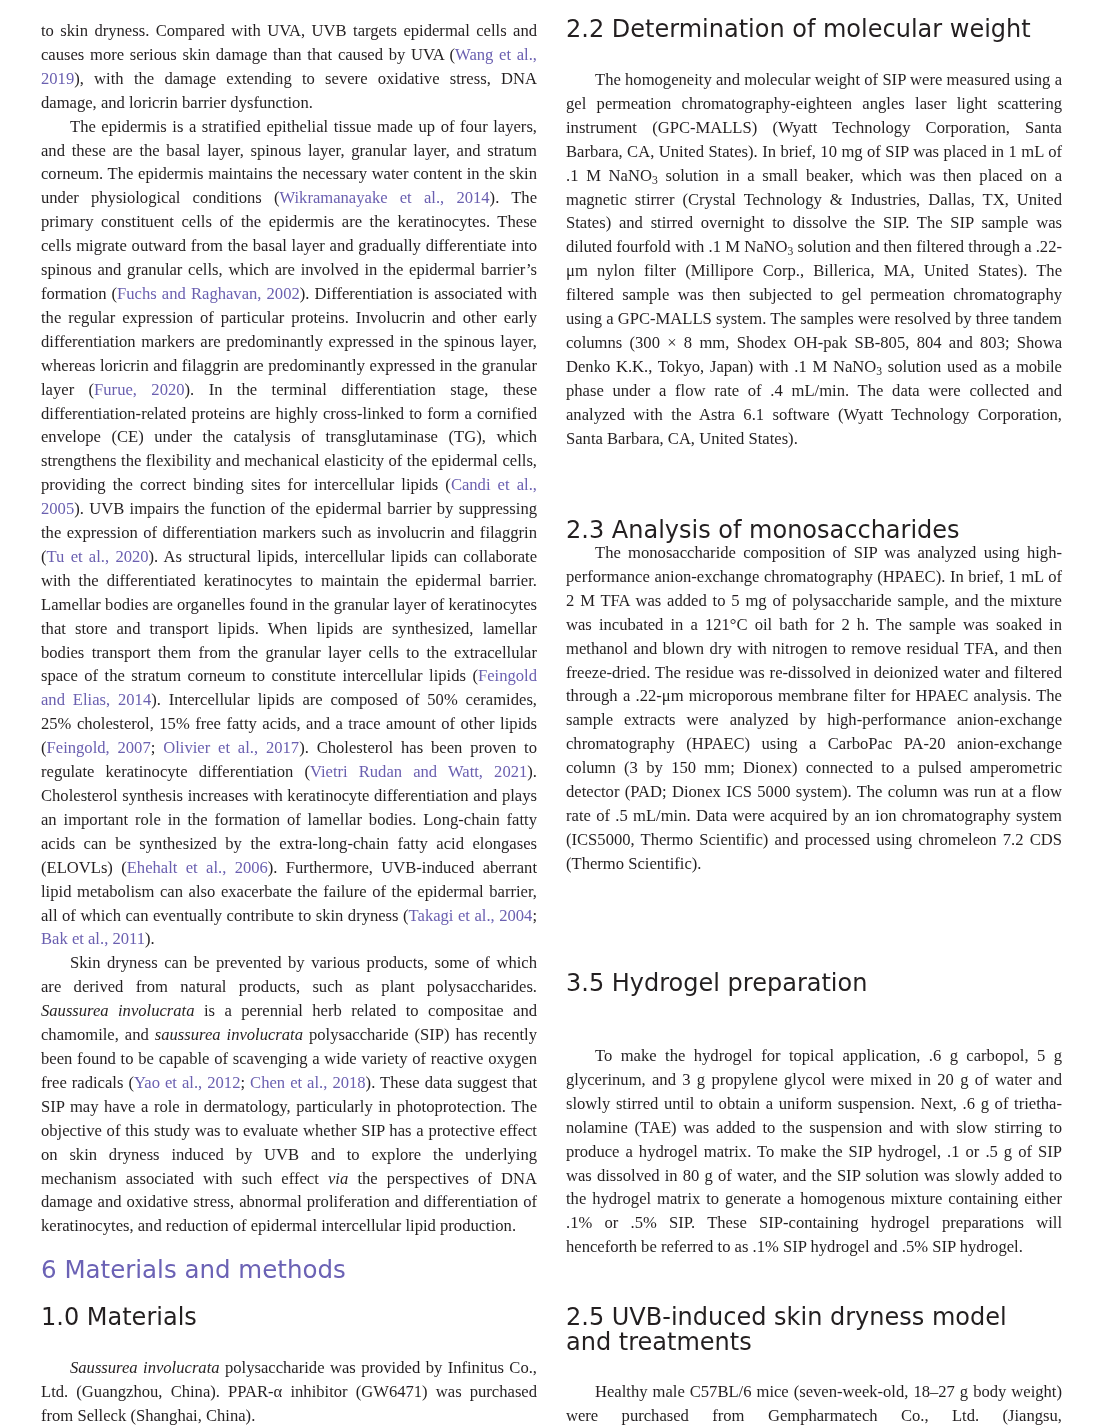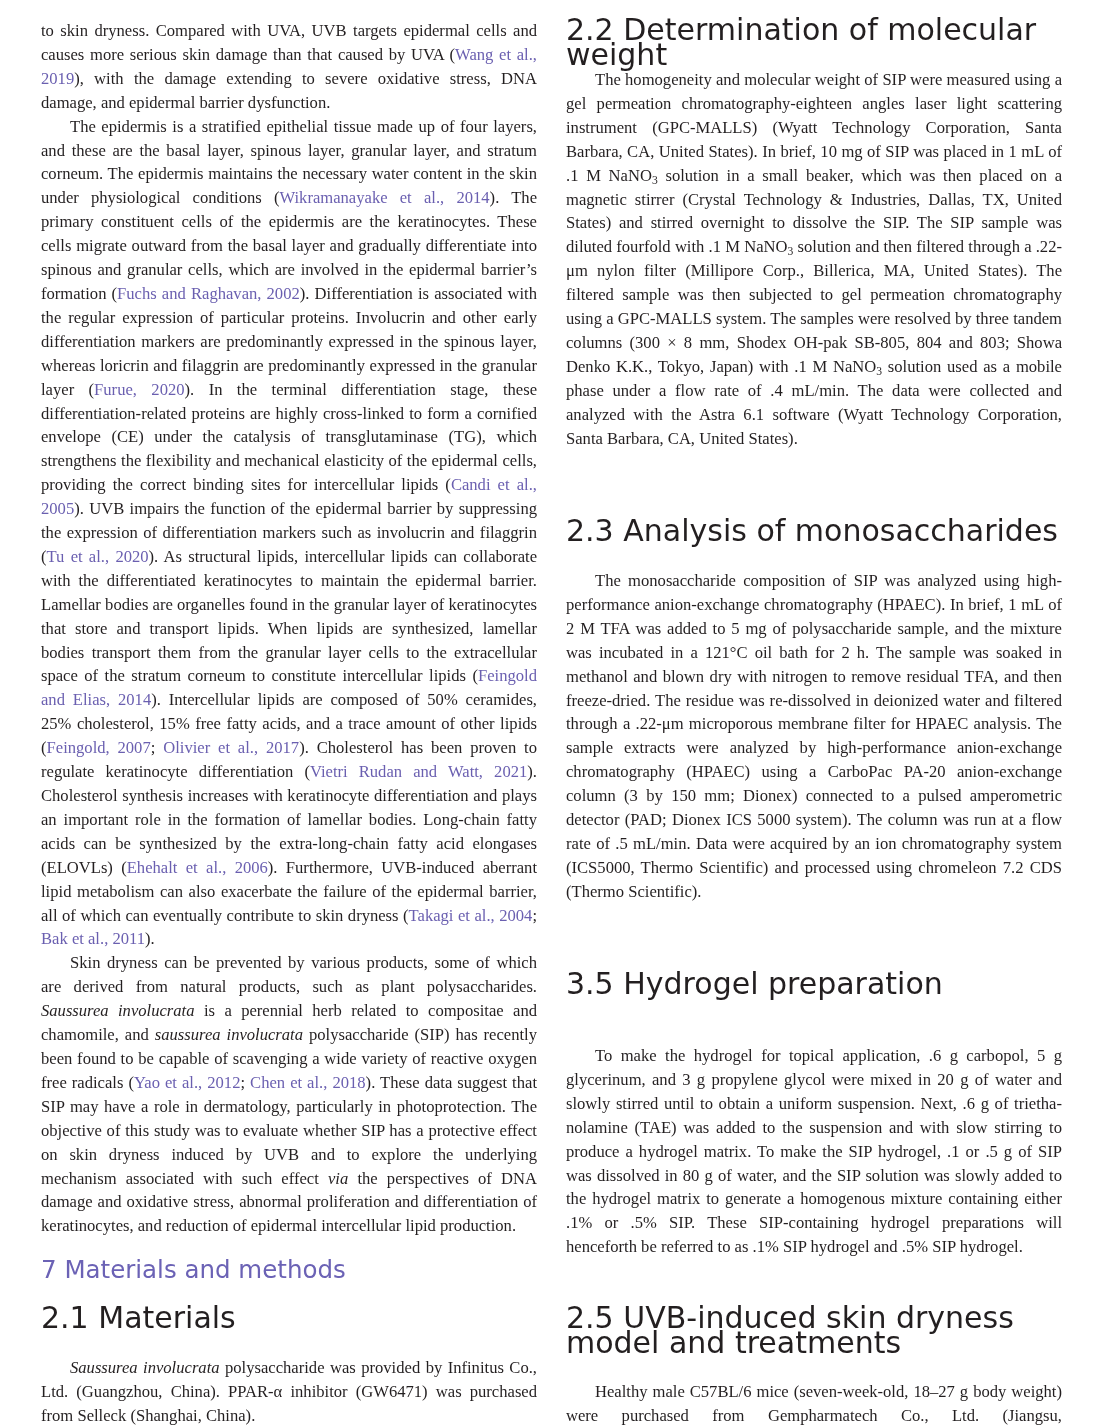--- a/index.html
+++ b/index.html
@@ -24,69 +24,69 @@
   .h1 {
     font-family: "DejaVu Sans", "Liberation Sans", sans-serif;
     font-size: 24.5px;
     color: #6b62b5;
     margin: 0;
     font-weight: normal;
     line-height: 30px;
   }
   .h2 {
     font-family: "DejaVu Sans", "Liberation Sans", sans-serif;
-    font-size: 30px;
+    font-size: 24px;
     color: #231f20;
     margin: 0;
     font-weight: normal;
     line-height: 25px;
   }
   .block { position: absolute; left: 0; width: 496px; }
 </style>
 </head>
 <body>
 
 <div class="page">
 
   <div class="col left">
 
     <div class="block" style="top:19px;">
-      <p class="para"><span>to skin dryness. Compared with UVA, UVB targets epidermal cells and causes more serious skin damage than that caused by UVA (</span><span class="cite">Wang et al., 2019</span><span>), with the damage extending to severe oxidative stress, DNA damage, and epidermal barrier dysfunction.</span></p>
+      <p class="para"><span>to skin dryness. Compared with UVA, UVB targets epidermal cells and causes more serious skin damage than that caused by UVA (</span><span class="cite">Wang et al., 2019</span><span>), with the damage extending to severe oxidative stress, DNA damage, and loricrin barrier dysfunction.</span></p>
 
       <p class="para indent"><span>The epidermis is a stratified epithelial tissue made up of four layers, and these are the basal layer, spinous layer, granular layer, and stratum corneum. The epidermis maintains the necessary water content in the skin under physiological conditions (</span><span class="cite">Wikramanayake et al., 2014</span><span>). The primary constituent cells of the epidermis are the keratinocytes. These cells migrate outward from the basal layer and gradually differentiate into spinous and granular cells, which are involved in the epidermal barrier’s formation (</span><span class="cite">Fuchs and Raghavan, 2002</span><span>). Differentiation is associated with the regular expression of particular proteins. Involucrin and other early differentiation markers are predominantly expressed in the spinous layer, whereas loricrin and filaggrin are predominantly expressed in the granular layer (</span><span class="cite">Furue, 2020</span><span>). In the terminal differentiation stage, these differentiation-related proteins are highly cross-linked to form a cornified envelope (CE) under the catalysis of transglutaminase (TG), which strengthens the flexibility and mechanical elasticity of the epidermal cells, providing the correct binding sites for intercellular lipids (</span><span class="cite">Candi et al., 2005</span><span>). UVB impairs the function of the epidermal barrier by suppressing the expression of differentiation markers such as involucrin and filaggrin (</span><span class="cite">Tu et al., 2020</span><span>). As structural lipids, intercellular lipids can collaborate with the differentiated keratinocytes to maintain the epidermal barrier. Lamellar bodies are organelles found in the granular layer of keratinocytes that store and transport lipids. When lipids are synthesized, lamellar bodies transport them from the granular layer cells to the extracellular space of the stratum corneum to constitute intercellular lipids (</span><span class="cite">Feingold and Elias, 2014</span><span>). Intercellular lipids are composed of 50% ceramides, 25% cholesterol, 15% free fatty acids, and a trace amount of other lipids (</span><span class="cite">Feingold, 2007</span><span>; </span><span class="cite">Olivier et al., 2017</span><span>). Cholesterol has been proven to regulate keratinocyte differentiation (</span><span class="cite">Vietri Rudan and Watt, 2021</span><span>). Cholesterol synthesis increases with keratinocyte differentiation and plays an important role in the formation of lamellar bodies. Long-chain fatty acids can be synthesized by the extra-long-chain fatty acid elongases (ELOVLs) (</span><span class="cite">Ehehalt et al., 2006</span><span>). Furthermore, UVB-induced aberrant lipid metabolism can also exacerbate the failure of the epidermal barrier, all of which can eventually contribute to skin dryness (</span><span class="cite">Takagi et al., 2004</span><span>; </span><span class="cite">Bak et al., 2011</span><span>).</span></p>
 
       <p class="para indent"><span>Skin dryness can be prevented by various products, some of which are derived from natural products, such as plant polysaccharides. </span><span class="it">Saussurea involucrata</span><span> is a perennial herb related to compositae and chamomile, and </span><span class="it">saussurea involucrata</span><span> polysaccharide (SIP) has recently been found to be capable of scavenging a wide variety of reactive oxygen free radicals (</span><span class="cite">Yao et al., 2012</span><span>; </span><span class="cite">Chen et al., 2018</span><span>). These data suggest that SIP may have a role in dermatology, particularly in photoprotection. The objective of this study was to evaluate whether SIP has a protective effect on skin dryness induced by UVB and to explore the underlying mechanism associated with such effect </span><span class="it">via</span><span> the perspectives of DNA damage and oxidative stress, abnormal proliferation and differentiation of keratinocytes, and reduction of epidermal intercellular lipid production.</span></p>
     </div>
 
     <div class="block" style="top:1255px;">
-      <h1 class="h1">7 Materials and methods</h1>
+      <h1 class="h1">6 Materials and methods</h1>
     </div>
 
     <div class="block" style="top:1305px;">
-      <h2 class="h2">2.1 Materials</h2>
+      <h2 class="h2">1.0 Materials</h2>
     </div>
 
     <div class="block" style="top:1356px;">
       <p class="para indent"><span class="it">Saussurea involucrata</span><span> polysaccharide was provided by Infinitus Co., Ltd. (Guangzhou, China). PPAR-α inhibitor (GW6471) was purchased from Selleck (Shanghai, China).</span></p>
     </div>
   </div>
 
   <div class="col right">
 
     <div class="block" style="top:17px;">
       <h2 class="h2">2.2 Determination of molecular weight</h2>
     </div>
     <div class="block" style="top:68px;">
       <p class="para indent"><span>The homogeneity and molecular weight of SIP were measured using a gel permeation chromatography-eighteen angles laser light scattering instrument (GPC-MALLS) (Wyatt Technology Corporation, Santa Barbara, CA, United States). In brief, 10 mg of SIP was placed in 1 mL of .1 M NaNO</span><sub>3</sub><span> solution in a small beaker, which was then placed on a magnetic stirrer (Crystal Technology &amp; Industries, Dallas, TX, United States) and stirred overnight to dissolve the SIP. The SIP sample was diluted fourfold with .1 M NaNO</span><sub>3</sub><span> solution and then filtered through a .22-μm nylon filter (Millipore Corp., Billerica, MA, United States). The filtered sample was then subjected to gel permeation chromatography using a GPC-MALLS system. The samples were resolved by three tandem columns (300 × 8 mm, Shodex OH-pak SB-805, 804 and 803; Showa Denko K.K., Tokyo, Japan) with .1 M NaNO</span><sub>3</sub><span> solution used as a mobile phase under a flow rate of .4 mL/min. The data were collected and analyzed with the Astra 6.1 software (Wyatt Technology Corporation, Santa Barbara, CA, United States).</span></p>
     </div>
 
     <div class="block" style="top:518px;">
       <h2 class="h2">2.3 Analysis of monosaccharides</h2>
     </div>
-    <div class="block" style="top:569px;">
+    <div class="block" style="top:541px;">
       <p class="para indent">The monosaccharide composition of SIP was analyzed using high-performance anion-exchange chromatography (HPAEC). In brief, 1 mL of 2 M TFA was added to 5 mg of polysaccharide sample, and the mixture was incubated in a 121°C oil bath for 2 h. The sample was soaked in methanol and blown dry with nitrogen to remove residual TFA, and then freeze-dried. The residue was re-dissolved in deionized water and filtered through a .22-μm microporous membrane filter for HPAEC analysis. The sample extracts were analyzed by high-performance anion-exchange chromatography (HPAEC) using a CarboPac PA-20 anion-exchange column (3 by 150 mm; Dionex) connected to a pulsed amperometric detector (PAD; Dionex ICS 5000 system). The column was run at a flow rate of .5 mL/min. Data were acquired by an ion chromatography system (ICS5000, Thermo Scientific) and processed using chromeleon 7.2 CDS (Thermo Scientific).</p>
     </div>
 
     <div class="block" style="top:971px;">
       <h2 class="h2">3.5 Hydrogel preparation</h2>
     </div>
     <div class="block" style="top:1044px;">
       <p class="para indent">To make the hydrogel for topical application, .6 g carbopol, 5 g glycerinum, and 3 g propylene glycol were mixed in 20 g of water and slowly stirred until to obtain a uniform suspension. Next, .6 g of trietha-nolamine (TAE) was added to the suspension and with slow stirring to produce a hydrogel matrix. To make the SIP hydrogel, .1 or .5 g of SIP was dissolved in 80 g of water, and the SIP solution was slowly added to the hydrogel matrix to generate a homogenous mixture containing either .1% or .5% SIP. These SIP-containing hydrogel preparations will henceforth be referred to as .1% SIP hydrogel and .5% SIP hydrogel.</p>
     </div>
 

